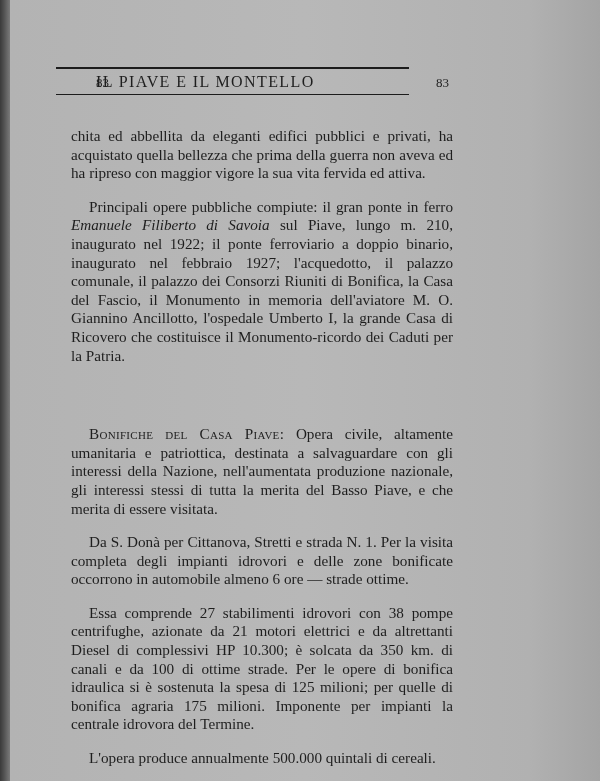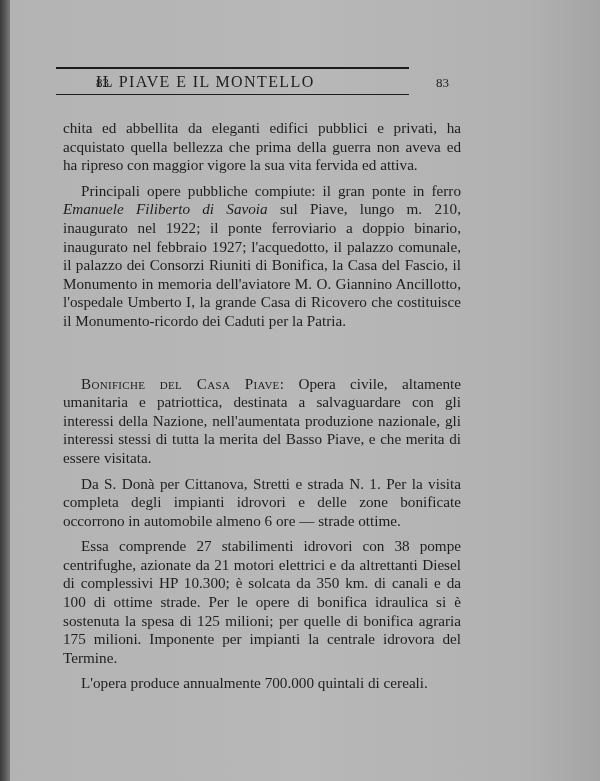--- a/index.html
+++ b/index.html
@@ -29,21 +29,21 @@
   .header .pn.l { left: 0; }
   .header .pn.r { right: 0; }
   .header .title {
     position: absolute; left: 0; right: 0; top: 1px; text-align: left;
     font-size: 16px; letter-spacing: 1.4px;
   }
   .body {
     position: absolute; left: 56px; top: 112px; width: 412px;
     font-size: 15.2px; line-height: 18.6px;
   }
-  .body p { margin: 7px; text-align: justify; }
+  .body p { margin: 15px; text-align: justify; }
   .body p.ind { text-indent: 18px; }
   .gap { height: 11px; }
   .sc { font-variant: small-caps; letter-spacing: 0.3px; }
   .it { font-style: italic; }
 </style>
 </head>
 <body>
 
 <div class="spine"></div>
 <div class="page"></div>
@@ -58,14 +58,14 @@
 
 <div class="body">
   <p>chita ed abbellita da eleganti edifici pubblici e privati, ha acquistato quella bellezza che prima della guerra non aveva ed ha ripreso con maggior vigore la sua vita fervida ed attiva.</p>
   <p class="ind"><span>Principali opere pubbliche compiute: il gran ponte in ferro </span><span class="it">Emanuele Filiberto di Savoia</span><span> sul Piave, lungo m. 210, inaugurato nel 1922; il ponte ferroviario a doppio binario, inaugurato nel febbraio 1927; l'acquedotto, il palazzo comunale, il palazzo dei Consorzi Riuniti di Bonifica, la Casa del Fascio, il Monumento in memoria dell'aviatore M. O. Giannino Ancillotto, l'ospedale Umberto I, la grande Casa di Ricovero che costituisce il Monumento-ricordo dei Caduti per la Patria.</span></p>
   <div class="gap"></div>
   <div class="gap" style="height:8px"></div>
   <div class="gap"></div>
   <p class="ind"><span class="sc">Bonifiche del Casa Piave:</span><span> Opera civile, altamente umanitaria e patriottica, destinata a salvaguardare con gli interessi della Nazione, nell'aumentata produzione nazionale, gli interessi stessi di tutta la merita del Basso Piave, e che merita di essere visitata.</span></p>
   <p class="ind">Da S. Donà per Cittanova, Stretti e strada N. 1. Per la visita completa degli impianti idrovori e delle zone bonificate occorrono in automobile almeno 6 ore — strade ottime.</p>
   <p class="ind">Essa comprende 27 stabilimenti idrovori con 38 pompe centrifughe, azionate da 21 motori elettrici e da altrettanti Diesel di complessivi HP 10.300; è solcata da 350 km. di canali e da 100 di ottime strade. Per le opere di bonifica idraulica si è sostenuta la spesa di 125 milioni; per quelle di bonifica agraria 175 milioni. Imponente per impianti la centrale idrovora del Termine.</p>
-  <p class="ind">L'opera produce annualmente 700.000 quintali di cereali.</p>
+  <p class="ind">L'opera produce annualmente 500.000 quintali di cereali.</p>
 </div>
 
 </body></html>

